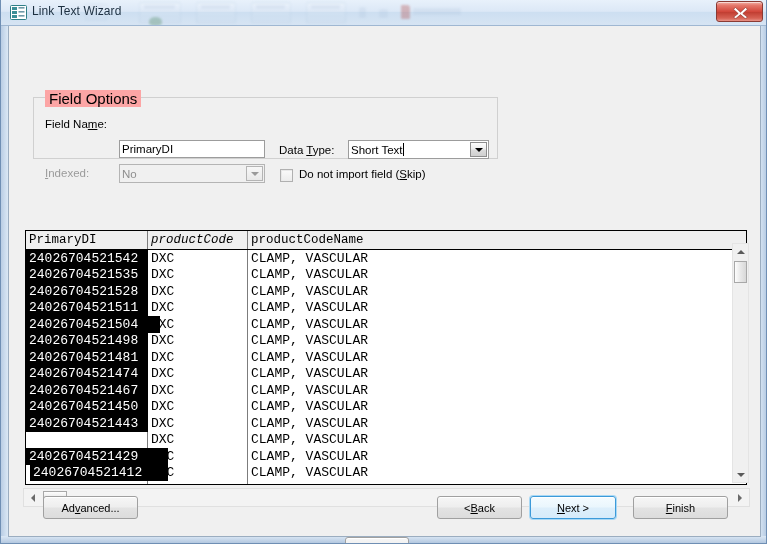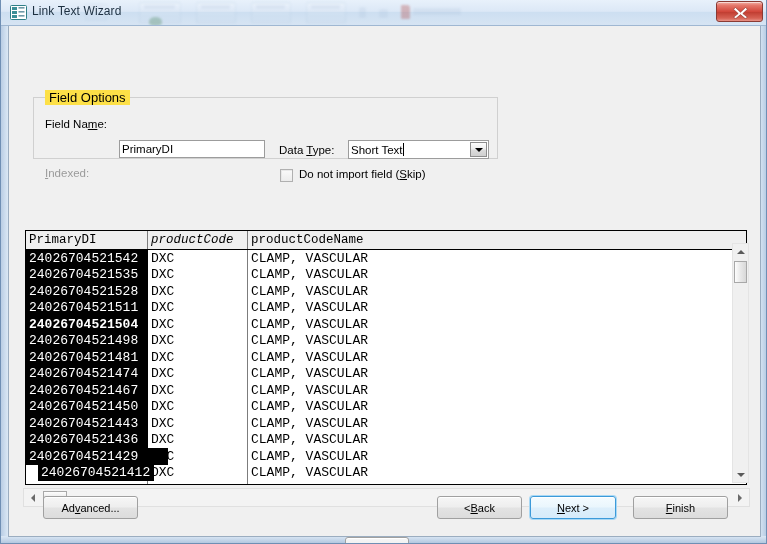--- a/index.html
+++ b/index.html
@@ -105,23 +105,23 @@
   
   #fieldopts {
     position: absolute; left: 24px; top: 71px;
     width: 465px; height: 62px;
     border: 1px solid #d0d0d0;
     border-top: 1px solid #d0d0d0;
     background: transparent;
   }
   #fieldopts-legend {
     position: absolute; left: 36px; top: 64px;
-    background: #fde047;
+    background: #fca5a5;
     padding: 0 4px;
-    font-size: 13px;
+    font-size: 15px;
     color: #000;
   }
 
   .lbl {
     position: absolute;
     font-size: 11.5px;
     color: #000;
     white-space: nowrap;
   }
   .lbl.disabled { color: #9b9b9b; }
@@ -406,20 +406,26 @@
       <span class="cval">
           <span>Short Text</span>
           <span class="caret"></span>
         </span>
       <span class="cbtn">
           <span class="arrow-dn"></span>
         </span>
     </div>
 
     <div class="lbl disabled" style="left:36px; top:141px;"><span class="u">I</span><span>ndexed:</span></div>
+    <div class="combo disabled" style="left:110px; top:138px; width:146px; height:19px;">
+      <span class="cval">No</span>
+      <span class="cbtn">
+          <span class="arrow-dn"></span>
+        </span>
+    </div>
 
     <div id="skip-check"></div>
     <div class="lbl" style="left:290px; top:142px;"><span>Do not import field (</span><span class="u">S</span><span>kip)</span></div>
 
     <div id="grid-wrap">
       <div id="grid-header">
           <div class="hcell" style="left: 0px; width: 122px;">PrimaryDI</div>
           <div class="hcell" style="left: 122px; width: 100px; font-style: italic;">productCode</div>
           <div class="hcell" style="left: 222px; width: 500px;">productCodeName</div>
         </div>
@@ -440,21 +446,21 @@
             <div class="gc selcol" style="left: 0px; width: 122px;">24026704521528</div>
             <div class="gc" style="left: 122px; width: 100px;">DXC</div>
             <div class="gc" style="left: 222px; width: 500px;">CLAMP, VASCULAR</div>
           </div>
           <div class="grow">
             <div class="gc selcol" style="left: 0px; width: 122px;">24026704521511</div>
             <div class="gc" style="left: 122px; width: 100px;">DXC</div>
             <div class="gc" style="left: 222px; width: 500px;">CLAMP, VASCULAR</div>
           </div>
           <div class="grow">
-            <div class="gc selcol" style="left: 0px; width: 122px; font-weight: bold;">24026704521504</div>
+            <div class="gc selcol" style="left: 0px; width: 134px;">24026704521504</div>
             <div class="gc" style="left: 122px; width: 100px;">DXC</div>
             <div class="gc" style="left: 222px; width: 500px;">CLAMP, VASCULAR</div>
           </div>
           <div class="grow">
             <div class="gc selcol" style="left: 0px; width: 122px;">24026704521498</div>
             <div class="gc" style="left: 122px; width: 100px;">DXC</div>
             <div class="gc" style="left: 222px; width: 500px;">CLAMP, VASCULAR</div>
           </div>
           <div class="grow">
             <div class="gc selcol" style="left: 0px; width: 122px;">24026704521481</div>
@@ -475,31 +481,30 @@
             <div class="gc selcol" style="left: 0px; width: 122px;">24026704521450</div>
             <div class="gc" style="left: 122px; width: 100px;">DXC</div>
             <div class="gc" style="left: 222px; width: 500px;">CLAMP, VASCULAR</div>
           </div>
           <div class="grow">
             <div class="gc selcol" style="left: 0px; width: 122px;">24026704521443</div>
             <div class="gc" style="left: 122px; width: 100px;">DXC</div>
             <div class="gc" style="left: 222px; width: 500px;">CLAMP, VASCULAR</div>
           </div>
           <div class="grow">
-            <div class="gc selcol" style="left: 0px; width: 122px;">24026704521436</div>
             <div class="gc" style="left: 122px; width: 100px;">DXC</div>
             <div class="gc" style="left: 222px; width: 500px;">CLAMP, VASCULAR</div>
           </div>
           <div class="grow">
             <div class="gc selcol" style="left: 0px; width: 142px;">24026704521429</div>
             <div class="gc" style="left: 122px; width: 100px;">DXC</div>
             <div class="gc" style="left: 222px; width: 500px;">CLAMP, VASCULAR</div>
           </div>
           <div class="grow">
-            <div class="gc selcol" style="left: 12px; width: 116px;">24026704521412</div>
+            <div class="gc selcol" style="left: 4px; width: 138px;">24026704521412</div>
             <div class="gc" style="left: 122px; width: 100px;">DXC</div>
             <div class="gc" style="left: 222px; width: 500px;">CLAMP, VASCULAR</div>
           </div>
         </div>
     </div>
 
     <div id="vscroll">
       <div id="vs-up">
           <span class="tri-up"></span>
         </div>

